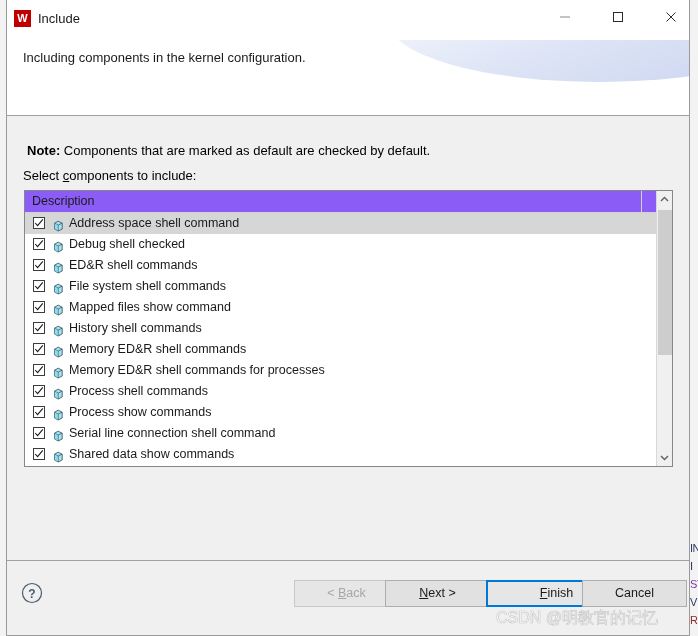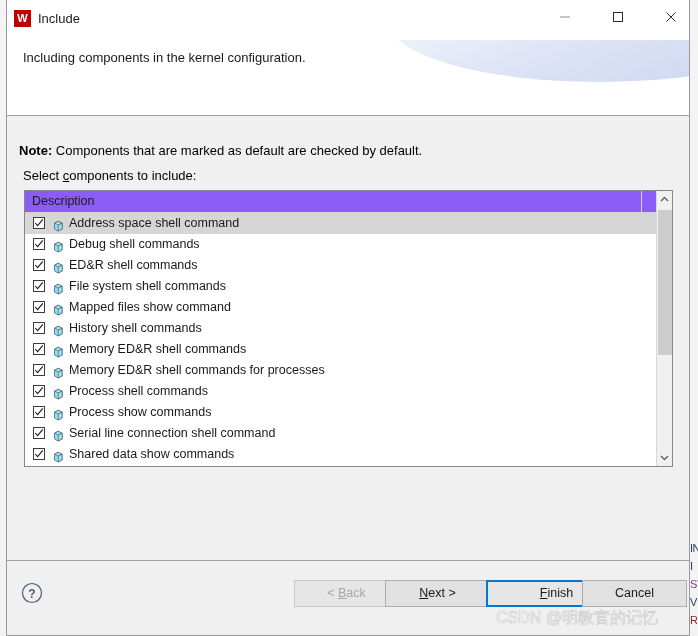--- a/index.html
+++ b/index.html
@@ -113,21 +113,21 @@
   }
 
   
   #content {
     position: relative;
     height: 445px;
     background: #f0f0f0;
   }
   #note-line {
     position: absolute;
-    left: 12px;
+    left: 20px;
     top: 27px;
     font-size: 13px;
     white-space: nowrap;
   }
   #note-label { font-weight: bold; }
   #select-label {
     position: absolute;
     left: 16px;
     top: 52px;
     font-size: 13px;
@@ -384,21 +384,21 @@
               <svg width="10" height="10" viewBox="0 0 10 10">
                 <polyline points="1.2,5 3.6,7.6 8.8,1.4" fill="none" stroke="#1a1a1a" stroke-width="1.1"></polyline>
               </svg>
             </span>
             <span class="cube"><svg width="12" height="12" viewBox="0 0 12 12">
                 <polygon points="2.5,3.2 6.2,1.2 10.2,3.2 10.2,9 6.2,11 2.5,9" fill="#a8e4f0" stroke="#2b4a5a" stroke-width="0.8"></polygon>
                 <polyline points="2.5,3.2 6.2,5.0 10.2,3.2" fill="none" stroke="#2b4a5a" stroke-width="0.7"></polyline>
                 <line x1="6.2" y1="5.0" x2="6.2" y2="11" stroke="#2b4a5a" stroke-width="0.7"></line>
                 <polygon points="2.5,3.2 6.2,5.0 6.2,11 2.5,9" fill="#7fd4e8" opacity="0.55"></polygon>
               </svg></span>
-            <span class="row-label">Debug shell commands</span>
+            <span class="row-label">Debug shell checked</span>
           </div>
           <div class="row">
             <span class="chk">
               <svg width="10" height="10" viewBox="0 0 10 10">
                 <polyline points="1.2,5 3.6,7.6 8.8,1.4" fill="none" stroke="#1a1a1a" stroke-width="1.1"></polyline>
               </svg>
             </span>
             <span class="cube"><svg width="12" height="12" viewBox="0 0 12 12">
                 <polygon points="2.5,3.2 6.2,1.2 10.2,3.2 10.2,9 6.2,11 2.5,9" fill="#a8e4f0" stroke="#2b4a5a" stroke-width="0.8"></polygon>
                 <polyline points="2.5,3.2 6.2,5.0 10.2,3.2" fill="none" stroke="#2b4a5a" stroke-width="0.7"></polyline>

